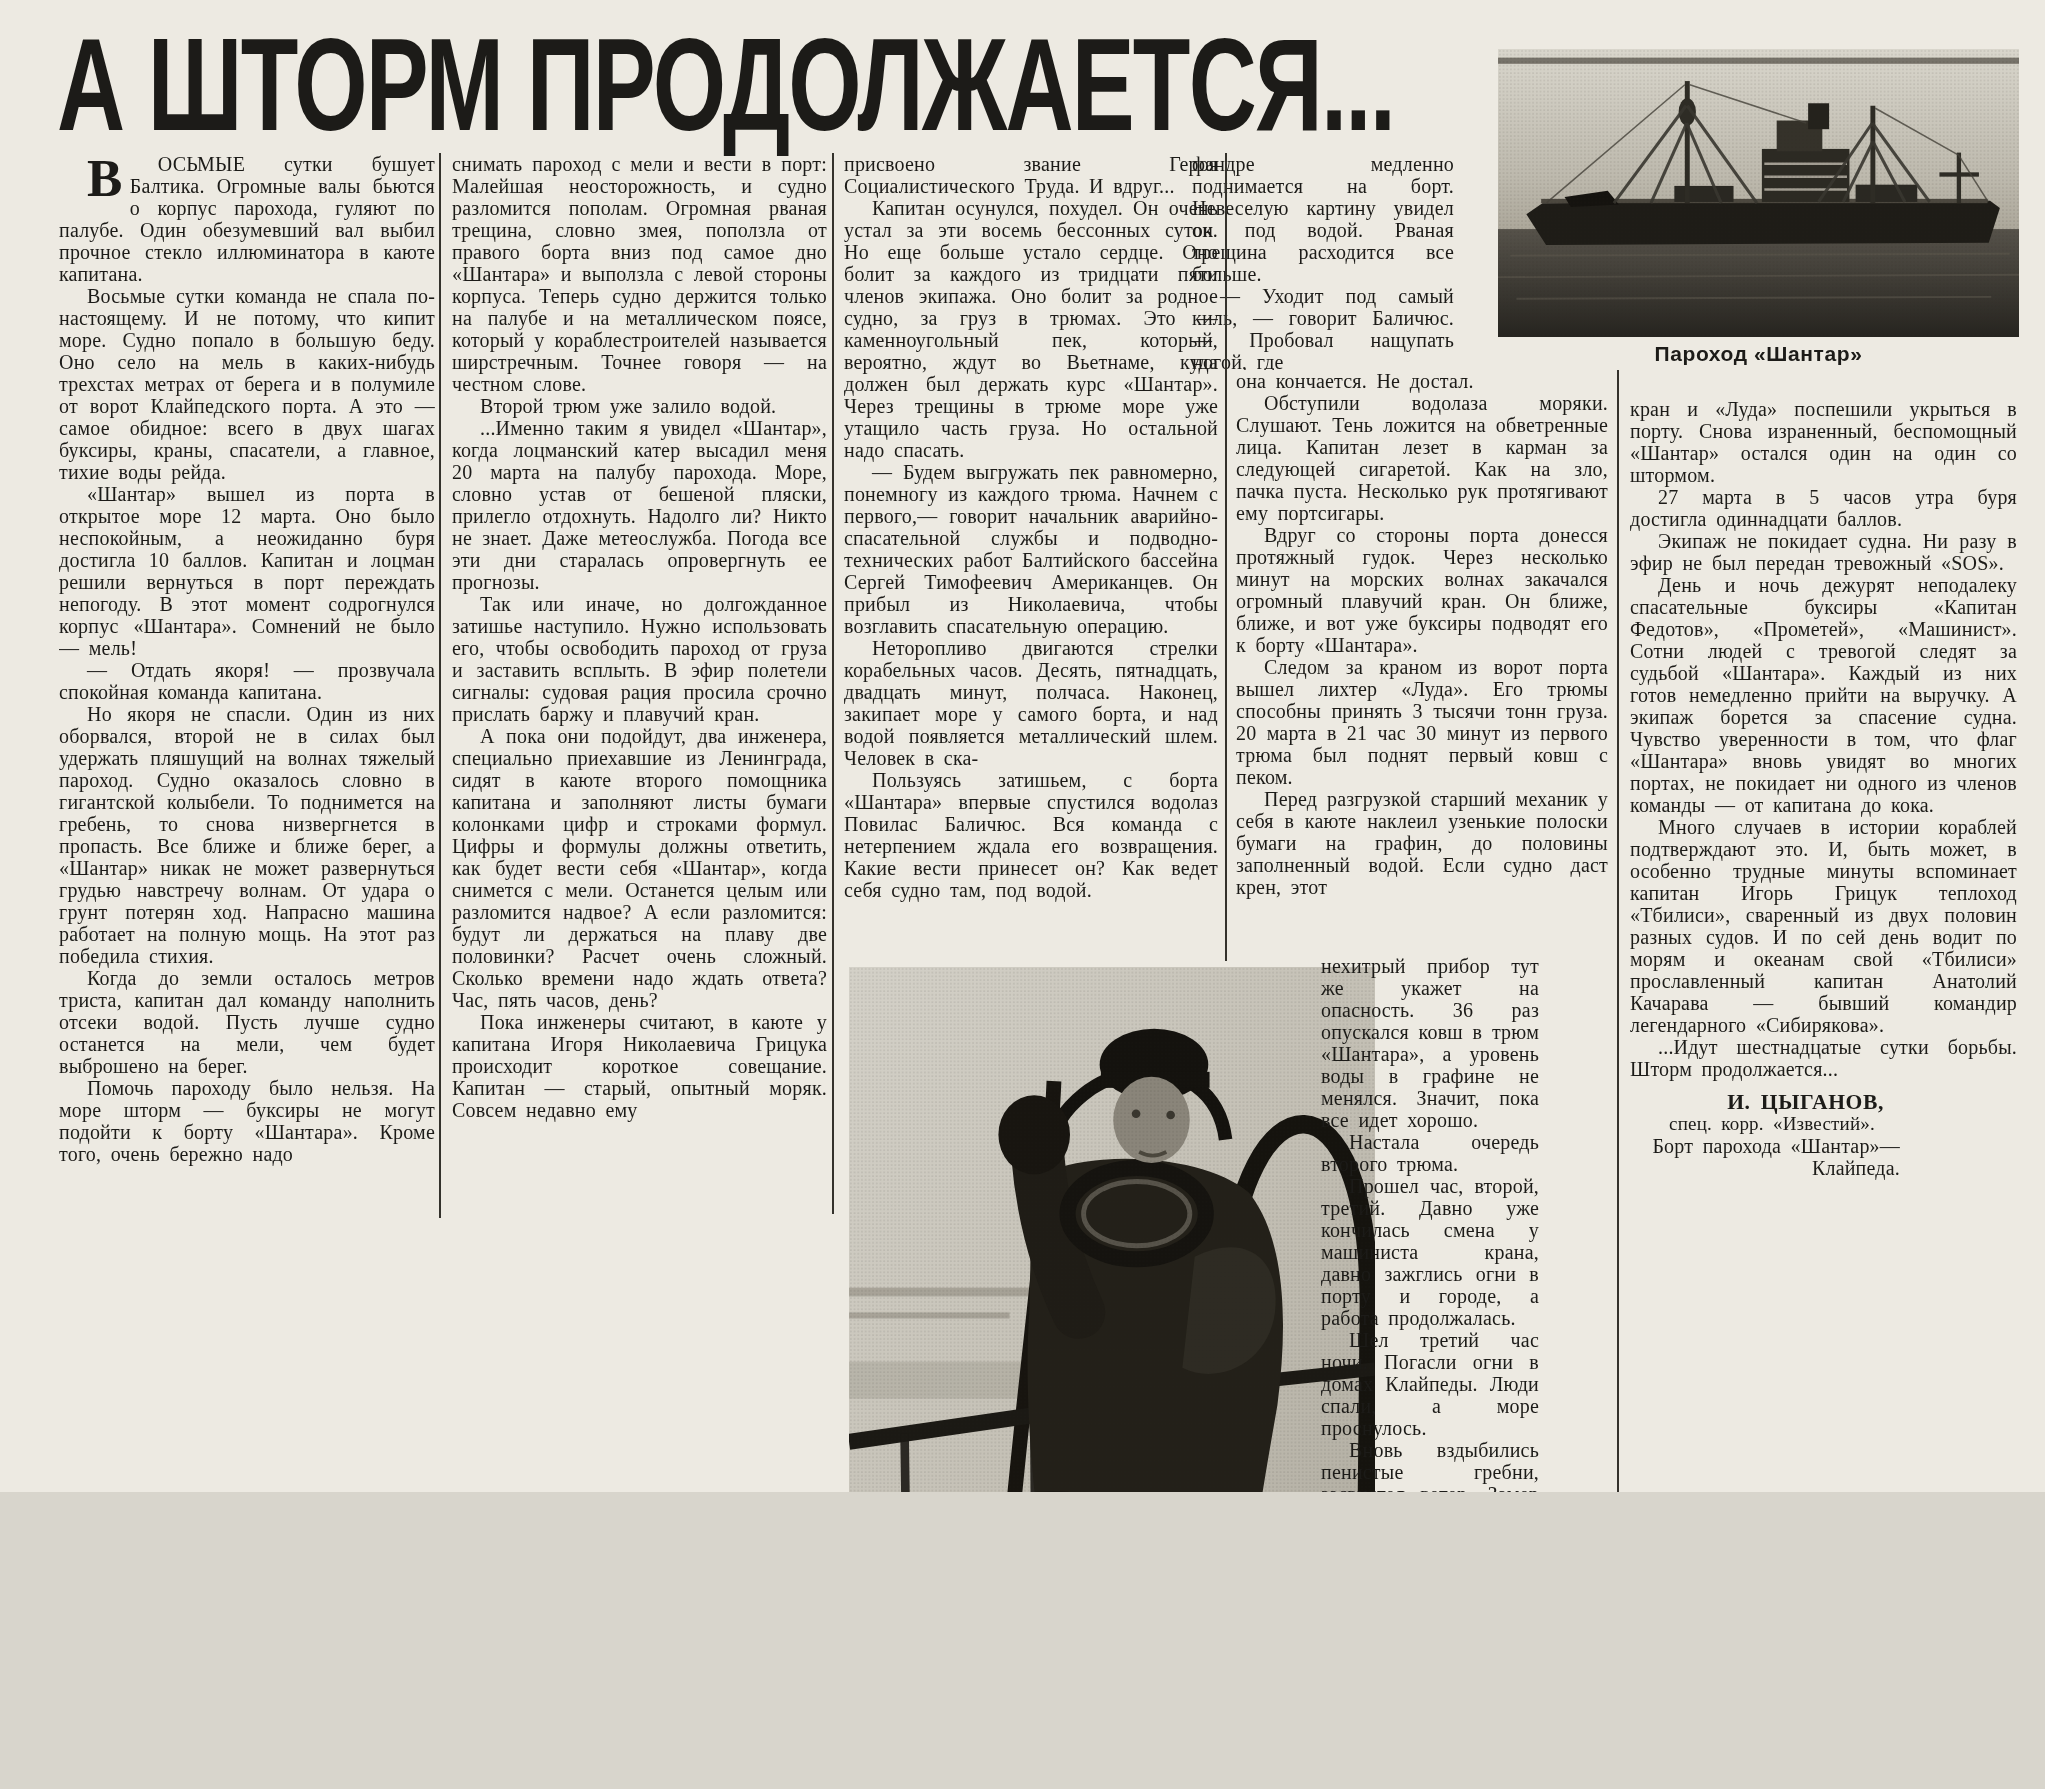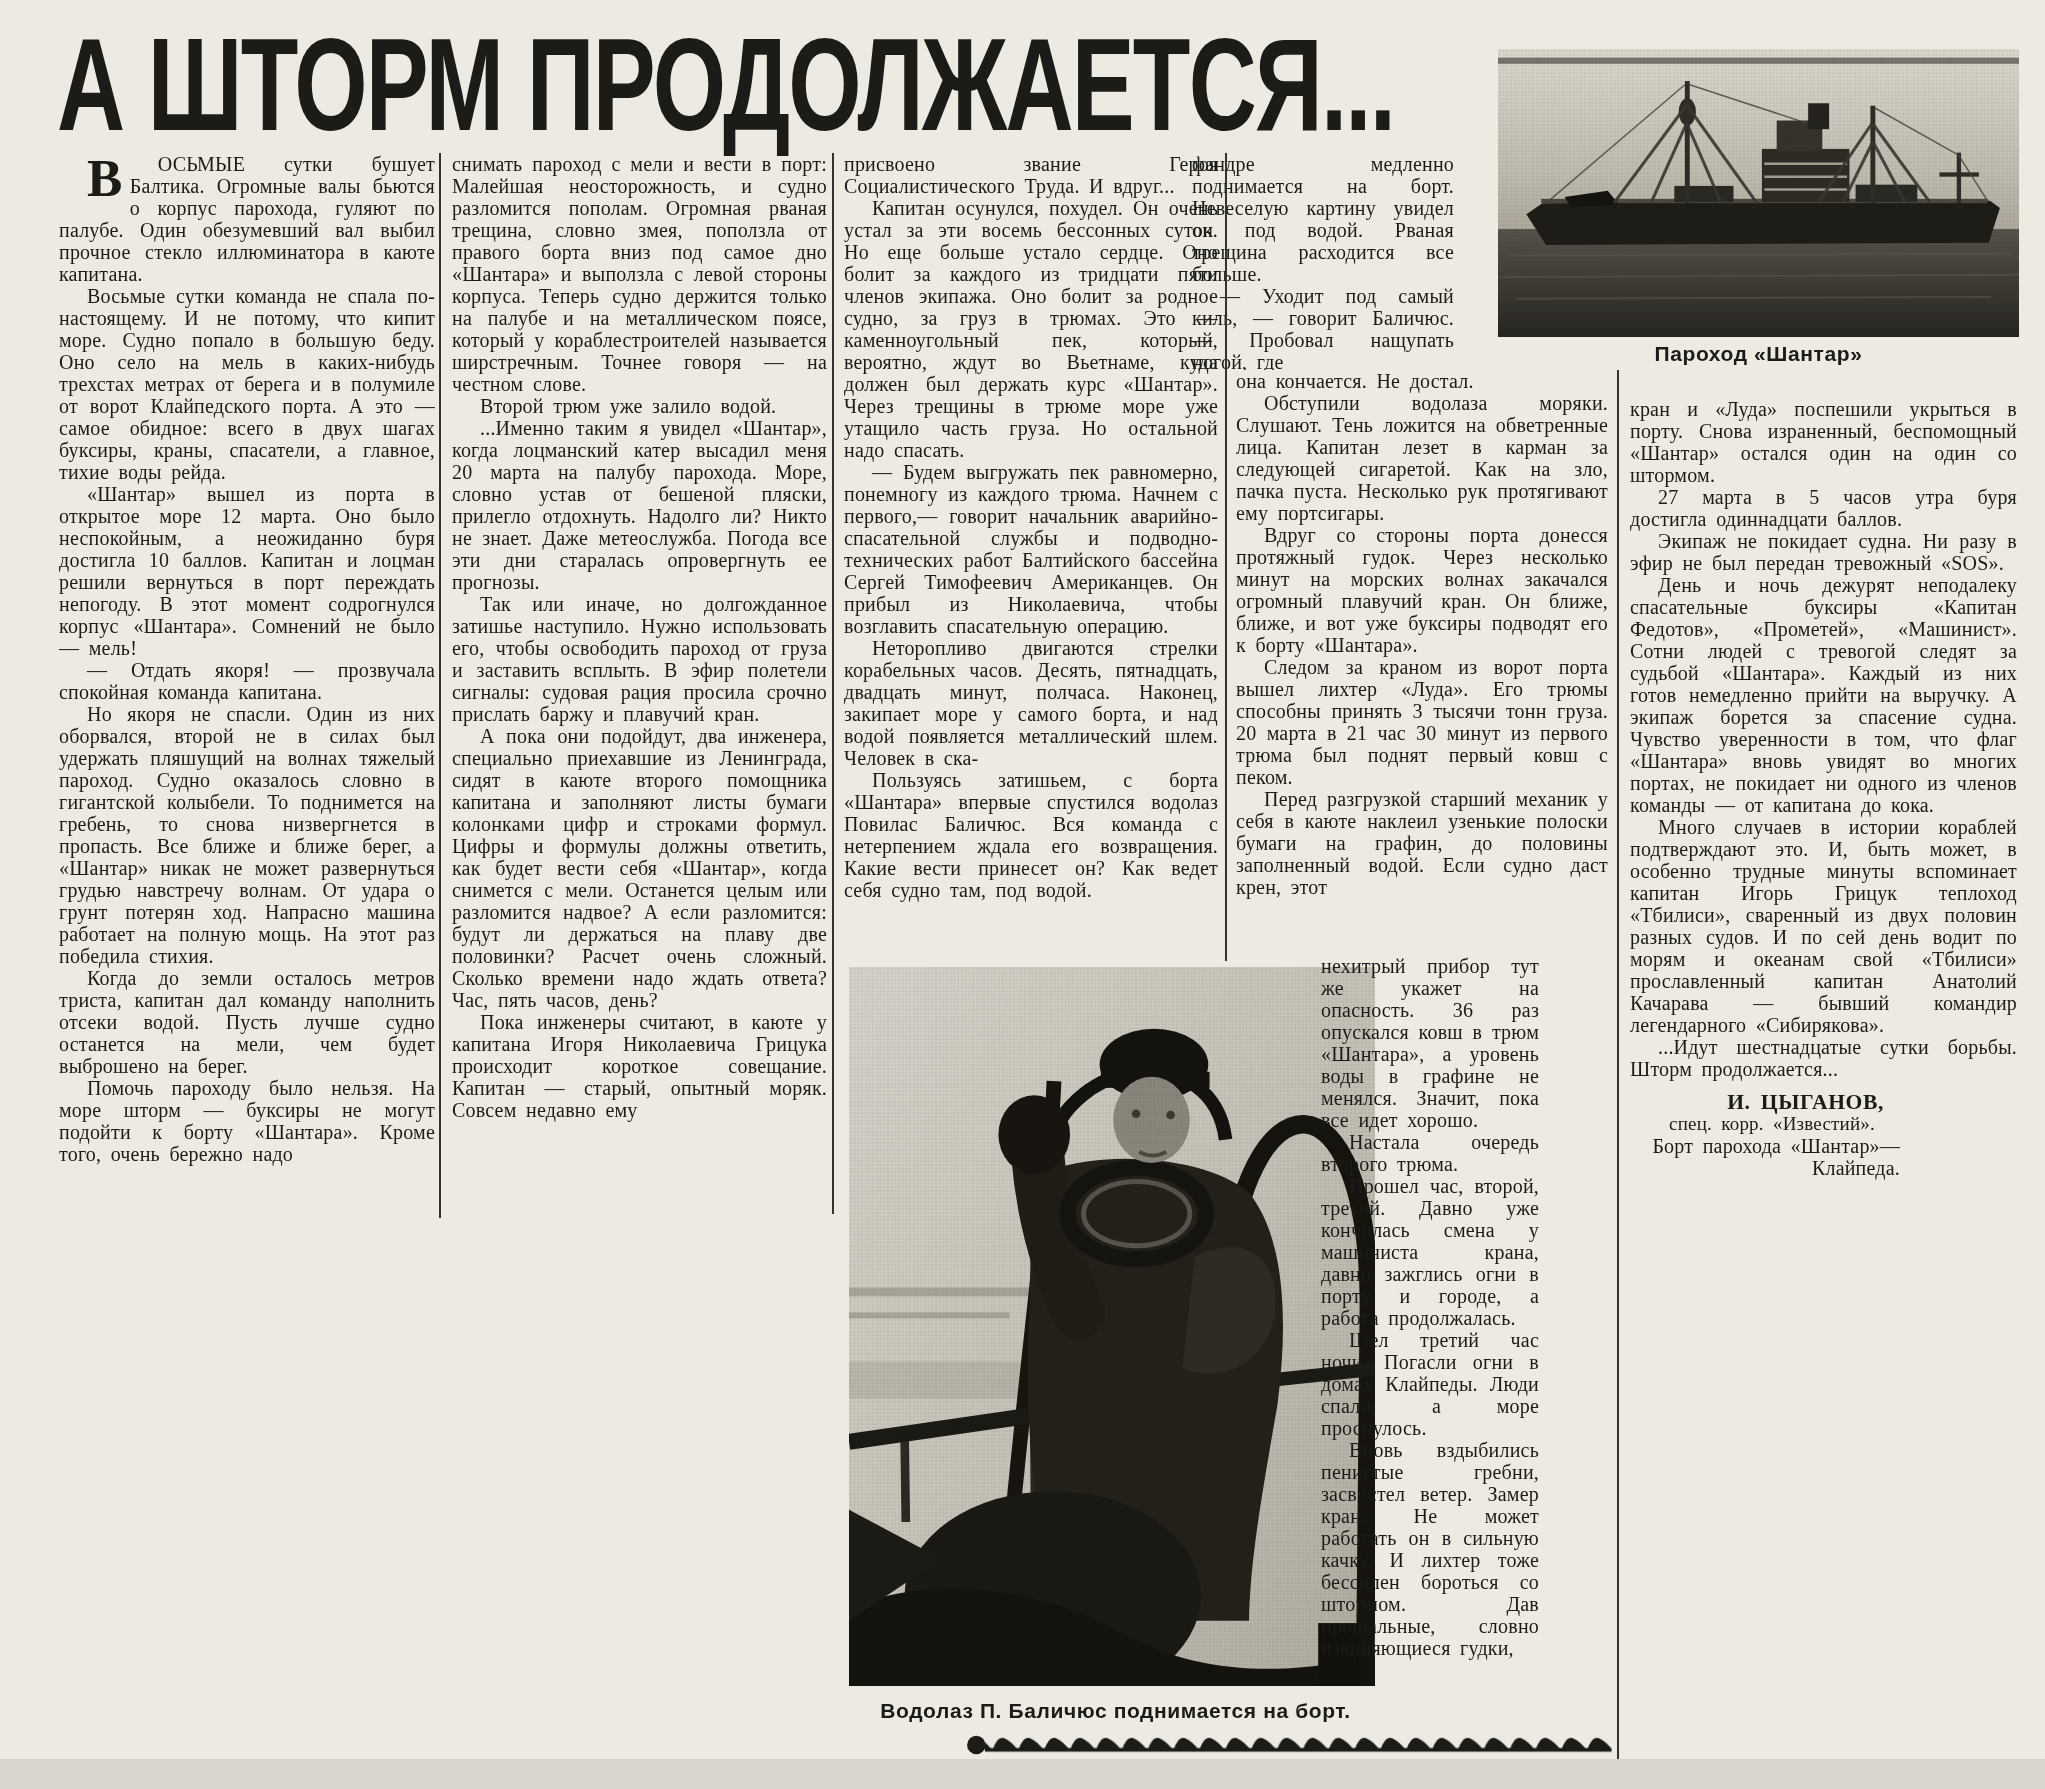--- a/index.html
+++ b/index.html
@@ -1,18 +1,18 @@
 <!DOCTYPE html>
 <html style="--paper: #edeae2; --ink: #1c1b18;font-size:10px"><head>
 <meta charset="utf-8">
 <style>
   :root{ --paper:#edeae2; --ink:#1c1b18; }
   html,body{ margin:0; padding:0; background:#d8d5cc; }
   .page{
-    position:relative; width:2046px; height:1759px;
+    position:relative; width:2046px; height:1492px;
     background:var(--paper);
     font-family:"Liberation Serif", serif;
     color:var(--ink);
     overflow:hidden;
   }
   
   .headline{
     position:absolute; left:57px; top:23.4px; height:123px;
     font-family:"Liberation Sans", sans-serif;
     font-weight:bold; font-size:131px; line-height:123px;

